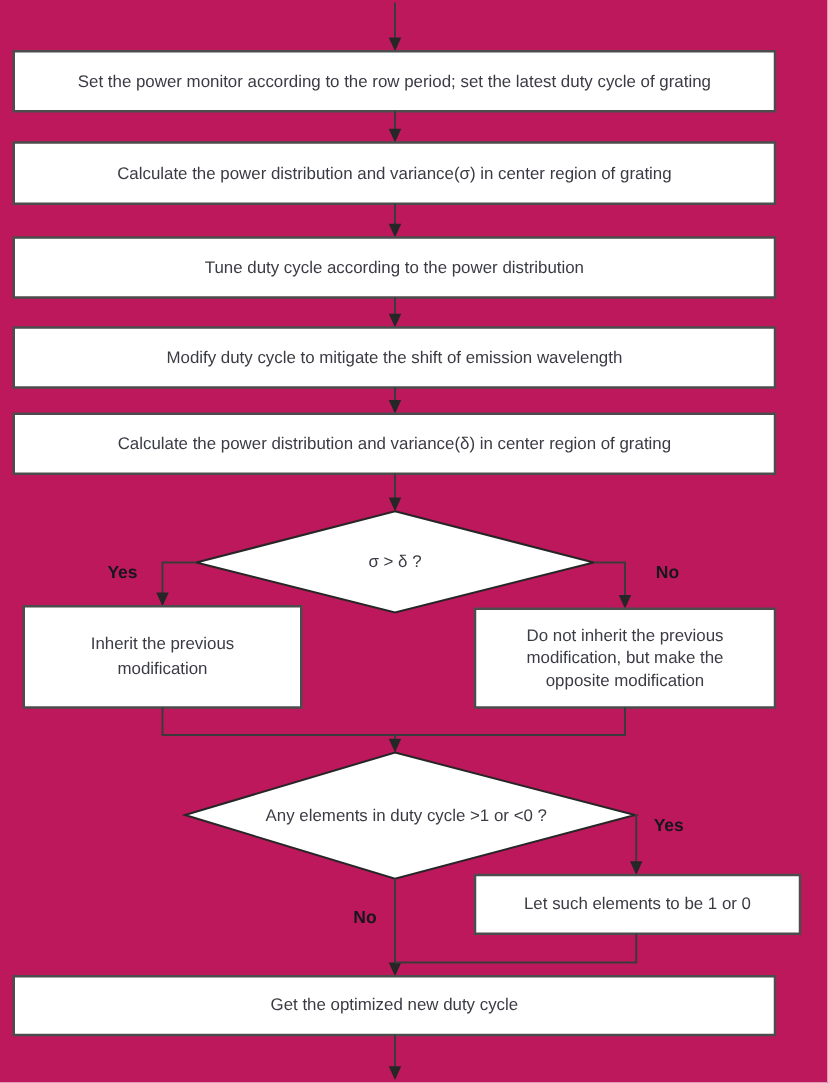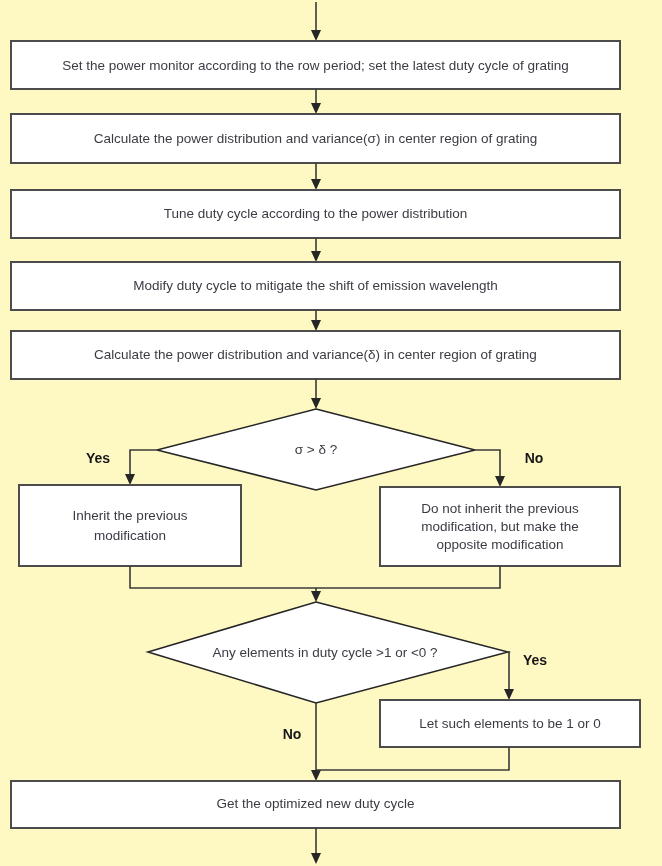--- a/index.html
+++ b/index.html
@@ -10,21 +10,21 @@
   body {
     width: 662px;
     height: 866px;
     font-family: "Liberation Sans", sans-serif;
     overflow: hidden;
   }
   #flowchart-root {
     position: relative;
     width: 662px;
     height: 866px;
-    background: #fef9c3;
+    background: #be185d;
   }
   svg.chart-svg {
     position: absolute;
     top: 0;
     left: 0;
     width: 662px;
     height: 866px;
     display: block;
   }
   .node-box {

